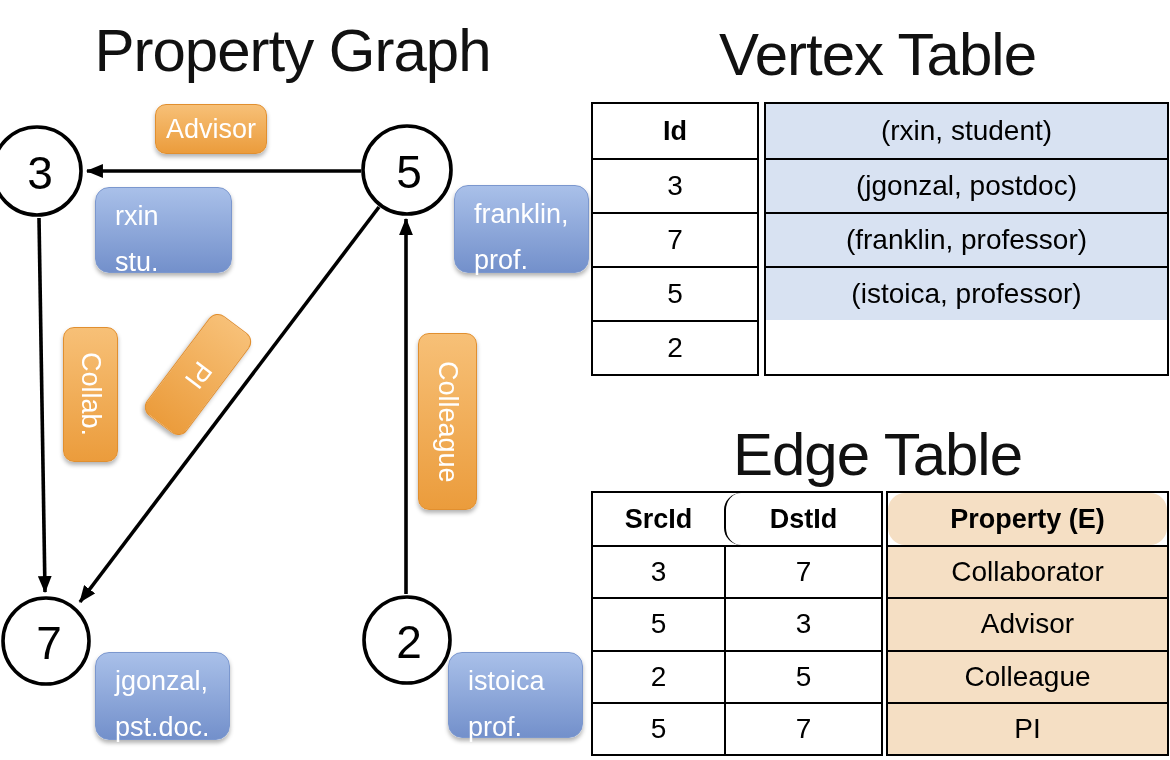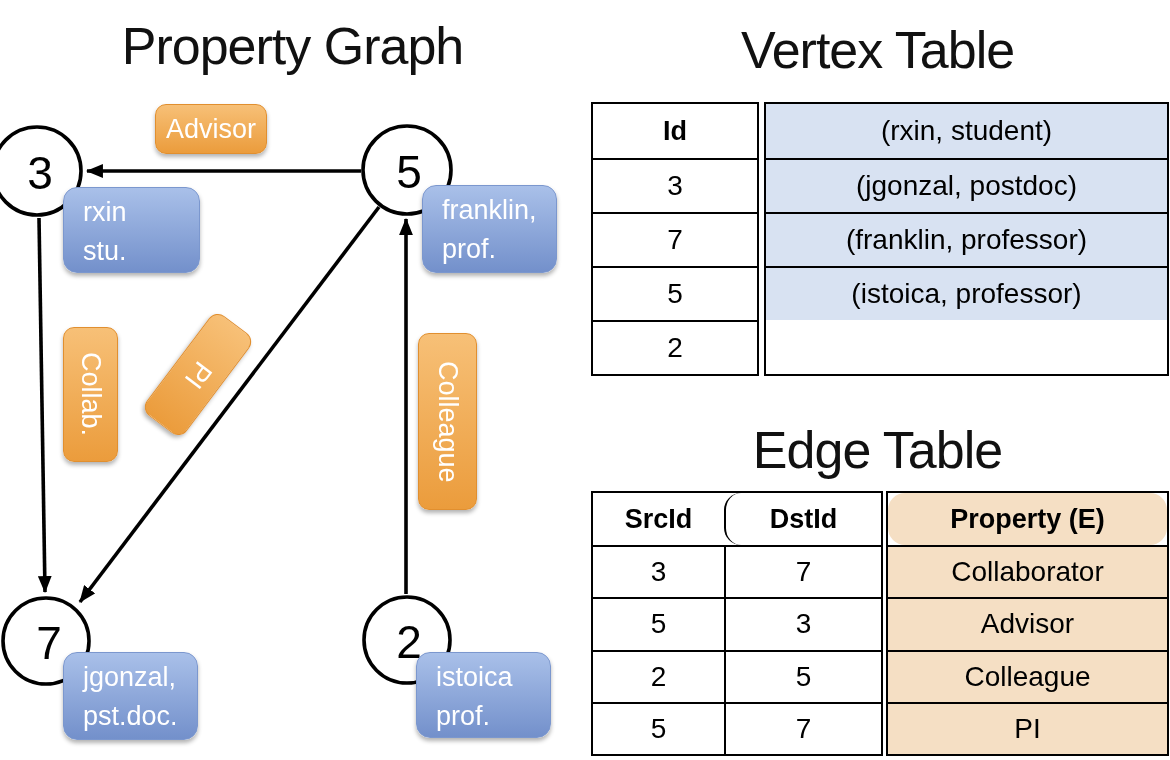--- a/index.html
+++ b/index.html
@@ -4,21 +4,21 @@
 <style>
   html,body { margin:0; padding:0; }
   body {
     width:1170px; height:760px; position:relative; overflow:hidden;
     background:#ffffff;
     font-family:"Liberation Sans", sans-serif;
     color:#000;
   }
   .title {
     position:absolute; text-align:center;
-    font-size:52px; font-weight:400; color:#111; letter-spacing:-1px;
+    font-size:60px; font-weight:400; color:#111; letter-spacing:-1px;
   }
   #graph-title   { left:0;   top:16;  width:585px; top:16px; }
   #vertex-title  { left:585px; top:20px; width:585px; }
   #edge-title    { left:585px; top:420px; width:585px; }
 
   
   #graph-svg { position:absolute; left:0; top:0; }
   .vnum {
     position:absolute; transform:translate(-50%,-50%);
     font-size:46px; font-weight:400; color:#000;
@@ -35,22 +35,22 @@
   #edge-label-advisor   { left:155px; top:104px; width:112px; height:50px; }
   #edge-label-collab    { left:63px;  top:327px; width:55px;  height:135px; }
   #edge-label-pi        { left:173px; top:312px; width:50px;  height:125px; transform:rotate(37deg); }
   #edge-label-colleague { left:418px; top:333px; width:59px;  height:177px; }
 
   .vbox {
     position:absolute; box-sizing:border-box;
     background:linear-gradient(#a9c0e9,#7390cb);
     border:1.5px solid #7b97ce; border-radius:14px;
     box-shadow:0 3px 4px rgba(0,0,0,0.3);
-    color:#fff; font-size:27px; line-height:39px;
-    padding:5px 0 0 19px; white-space:pre-line;
+    color:#fff; font-size:27px; line-height:46px;
+    padding:5px 0 0 19px; white-space:pre-line;margin-left:32px;
   }
   #vprop-rxin     { left:63px;  top:187px; width:137px; height:86px; }
   #vprop-franklin { left:422px; top:185px; width:135px; height:88px; }
   #vprop-jgonzal  { left:63px;  top:652px; width:135px; height:88px; }
   #vprop-istoica  { left:416px; top:652px; width:135px; height:86px; }
 
   
   .subtable {
     position:absolute; box-sizing:border-box;
     border:2.5px solid #000; background:#fff;

